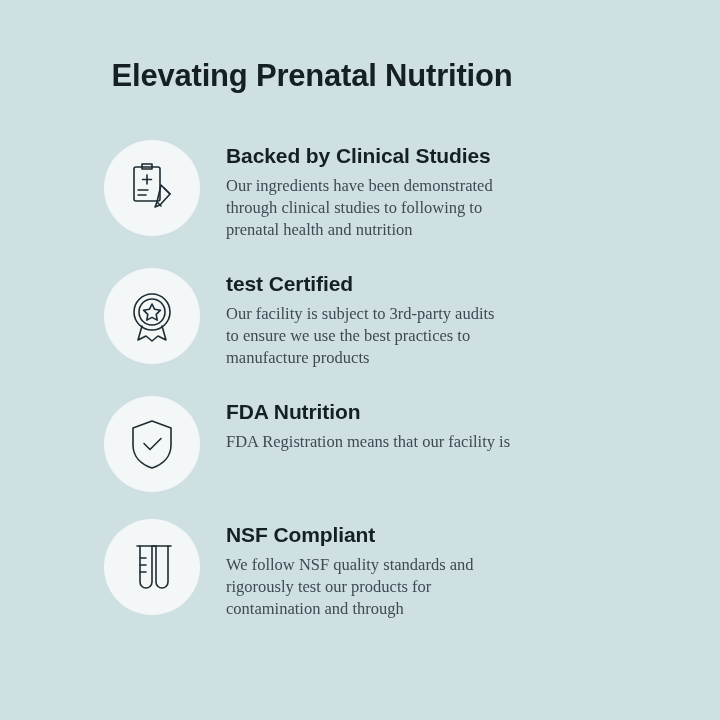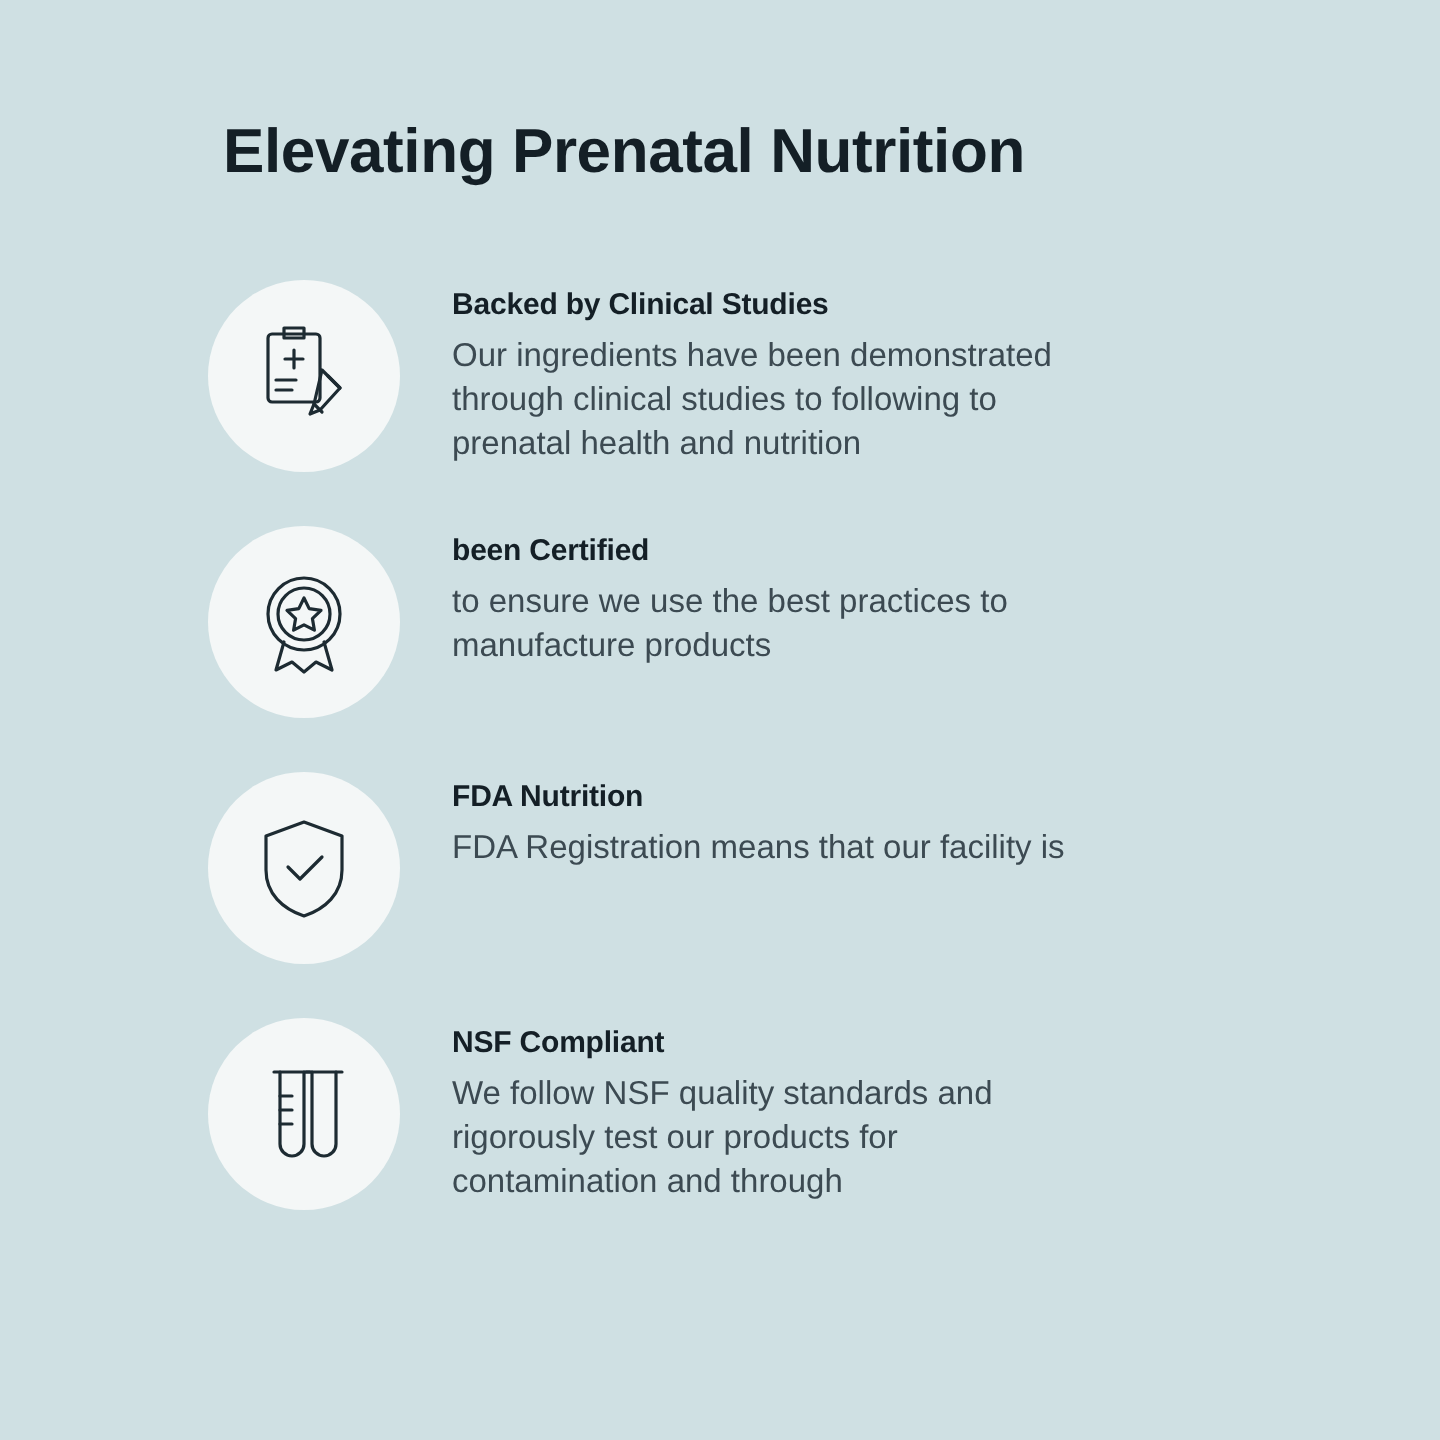--- a/index.html
+++ b/index.html
@@ -48,33 +48,33 @@
     background: #f4f7f7;
     display: flex;
     align-items: center;
     justify-content: center;
     margin-right: 26px;
     margin-top: 4px;
   }
   .icon-wrap svg { display: block; }
   .feature-text { padding-top: 8px; }
   .feature-title {
-    font-size: 15px;
+    font-size: 21px;
     font-weight: bold;
     color: #141f26;
     letter-spacing: -0.1px;
     margin-bottom: 7px;
   }
   .feature-desc {
     font-size: 16.5px;
     line-height: 1.33;
     color: #3c4a52;
     max-width: 360px;
   }
-  .feature-desc span { display: block; }
+  .feature-desc span { display: block; font-family: Liberation Serif, serif; }
 </style>
 </head>
 <body style="background: rgb(207, 224, 227);">
 
 <div class="page">
 
   <h1 class="headline">Elevating Prenatal Nutrition</h1>
 
   <div class="features">
 
@@ -103,22 +103,23 @@
     <div class="feature">
       <div class="icon-wrap">
         <svg width="58" height="58" viewBox="0 0 58 58" fill="none" stroke="#1d2b32" stroke-width="1.6" stroke-linecap="round" stroke-linejoin="round">
           <circle cx="29" cy="25" r="18"></circle>
           <circle cx="29" cy="25" r="13"></circle>
           <path d="M29 17l2.6 5.3 5.9.9-4.3 4.1 1 5.8-5.2-2.7-5.2 2.7 1-5.8-4.3-4.1 5.9-.9z"></path>
           <path d="M19 39l-4 14 8-4 6 5 6-5 8 4-4-14"></path>
         </svg>
       </div>
       <div class="feature-text">
-        <div class="feature-title">been Certified</div>
+        <div class="feature-title">test Certified</div>
         <div class="feature-desc">
+          <span>Our facility is subject to 3rd-party audits</span>
           <span>to ensure we use the best practices to</span>
           <span>manufacture products</span>
         </div>
       </div>
     </div>
 
     <div class="feature">
       <div class="icon-wrap">
         <svg width="58" height="58" viewBox="0 0 58 58" fill="none" stroke="#1d2b32" stroke-width="1.6" stroke-linecap="round" stroke-linejoin="round">
           <path d="M29 6l19 7v17c0 12-8.5 19.5-19 23C18.5 49.5 10 42 10 30V13z"></path>

